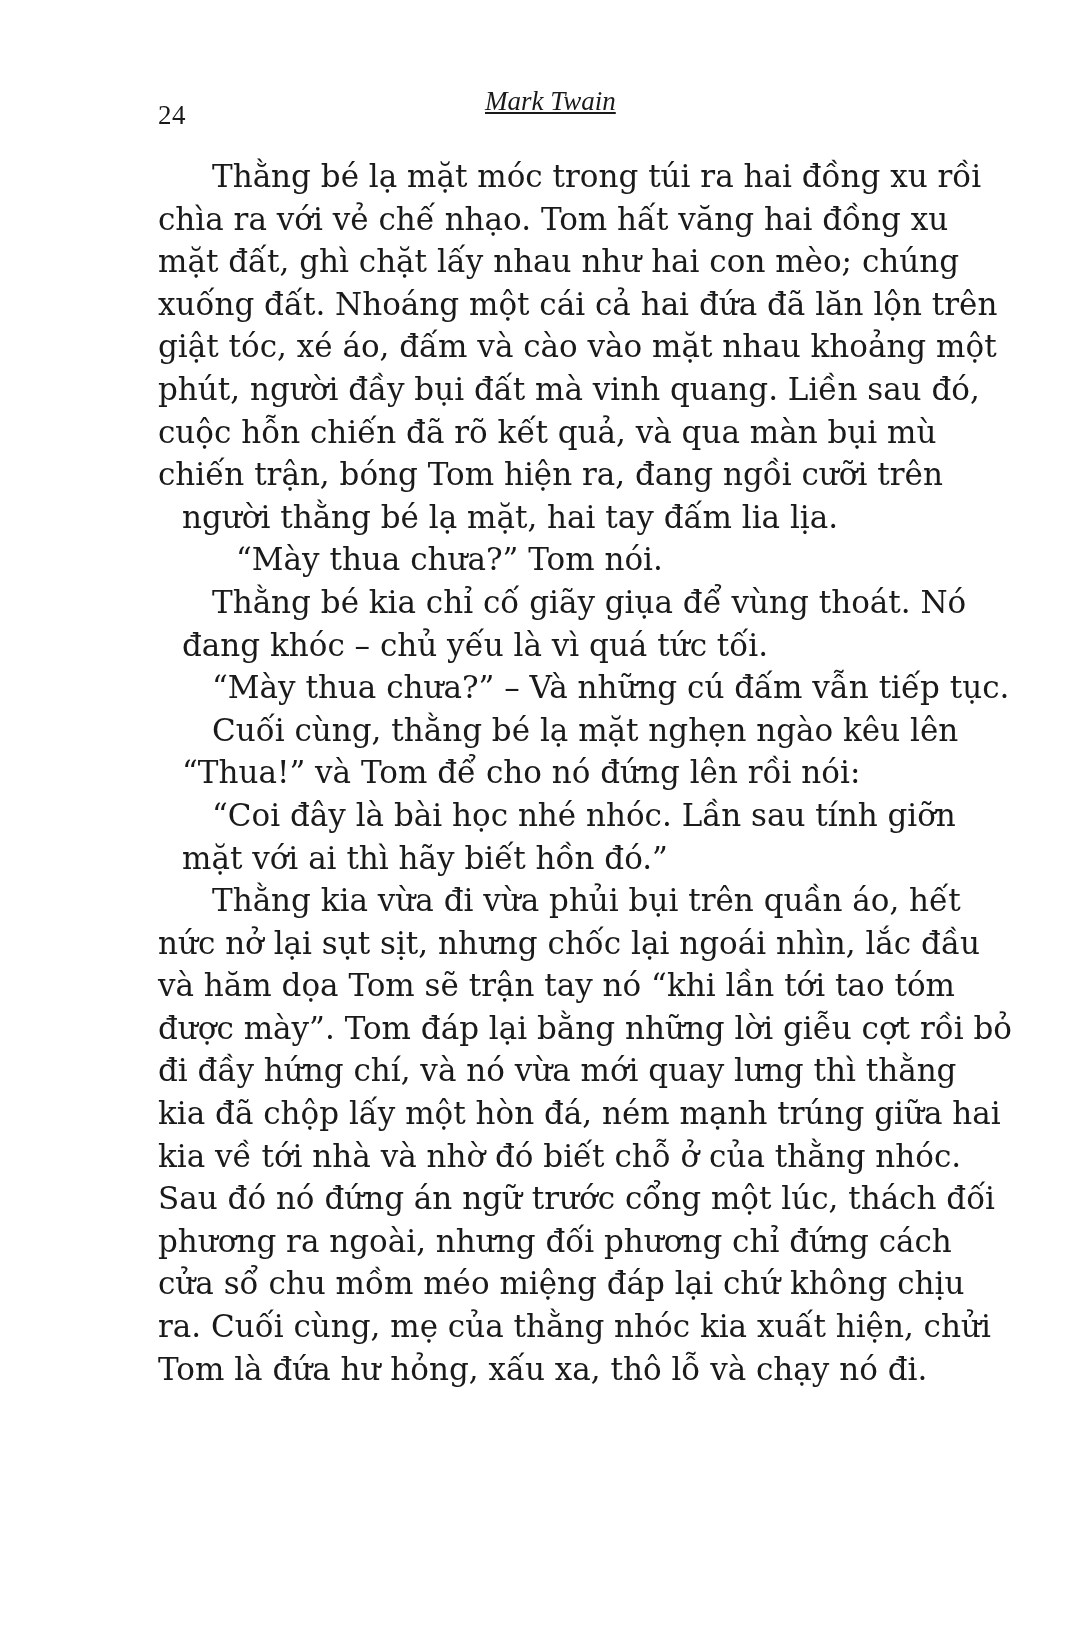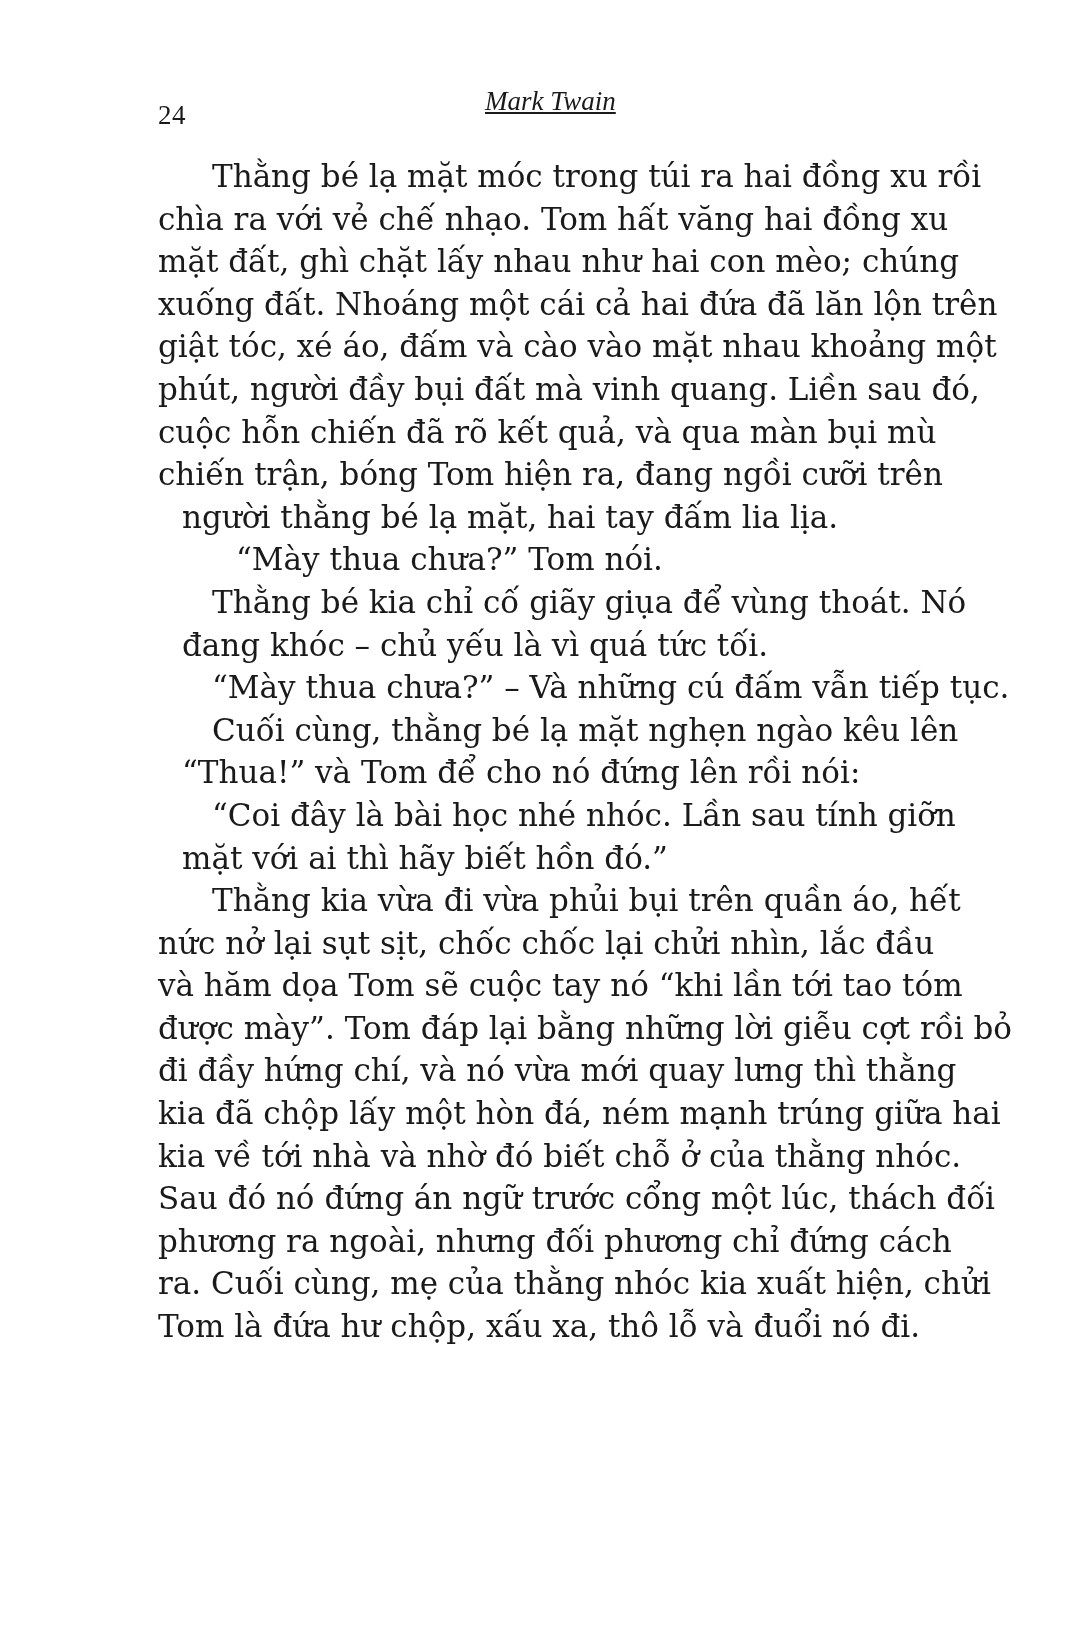--- a/index.html
+++ b/index.html
@@ -89,24 +89,25 @@
       <span class="line last">người thằng bé lạ mặt, hai tay đấm lia lịa.</span>
       <span class="line indent last">“Mày thua chưa?” Tom nói.</span>
       <span class="line indent">Thằng bé kia chỉ cố giãy giụa để vùng thoát. Nó</span>
       <span class="line last">đang khóc – chủ yếu là vì quá tức tối.</span>
       <span class="line indent">“Mày thua chưa?” – Và những cú đấm vẫn tiếp tục.</span>
       <span class="line indent">Cuối cùng, thằng bé lạ mặt nghẹn ngào kêu lên</span>
       <span class="line last">“Thua!” và Tom để cho nó đứng lên rồi nói:</span>
       <span class="line indent">“Coi đây là bài học nhé nhóc. Lần sau tính giỡn</span>
       <span class="line last">mặt với ai thì hãy biết hồn đó.”</span>
       <span class="line indent">Thằng kia vừa đi vừa phủi bụi trên quần áo, hết</span>
-      <span class="line">nức nở lại sụt sịt, chốc chốc lại chửi nhìn, lắc đầu</span>
-      <span class="line">và hăm dọa Tom sẽ cuộc tay nó “khi lần tới tao tóm</span>
+      <span class="line">nức nở lại sụt sịt, nhưng chốc lại ngoái nhìn, lắc đầu</span>
+      <span class="line">và hăm dọa Tom sẽ trận tay nó “khi lần tới tao tóm</span>
       <span class="line">được mày”. Tom đáp lại bằng những lời giễu cợt rồi bỏ</span>
       <span class="line">đi đầy hứng chí, và nó vừa mới quay lưng thì thằng</span>
       <span class="line">kia đã chộp lấy một hòn đá, ném mạnh trúng giữa hai</span>
       <span class="line">kia về tới nhà và nhờ đó biết chỗ ở của thằng nhóc.</span>
       <span class="line">Sau đó nó đứng án ngữ trước cổng một lúc, thách đối</span>
       <span class="line">phương ra ngoài, nhưng đối phương chỉ đứng cách</span>
+      <span class="line">cửa sổ chu mồm méo miệng đáp lại chứ không chịu</span>
       <span class="line">ra. Cuối cùng, mẹ của thằng nhóc kia xuất hiện, chửi</span>
-      <span class="line">Tom là đứa hư chộp, xấu xa, thô lỗ và đuổi nó đi.</span>
+      <span class="line">Tom là đứa hư hỏng, xấu xa, thô lỗ và chạy nó đi.</span>
     </div>
 </div>
 
 </body></html>

